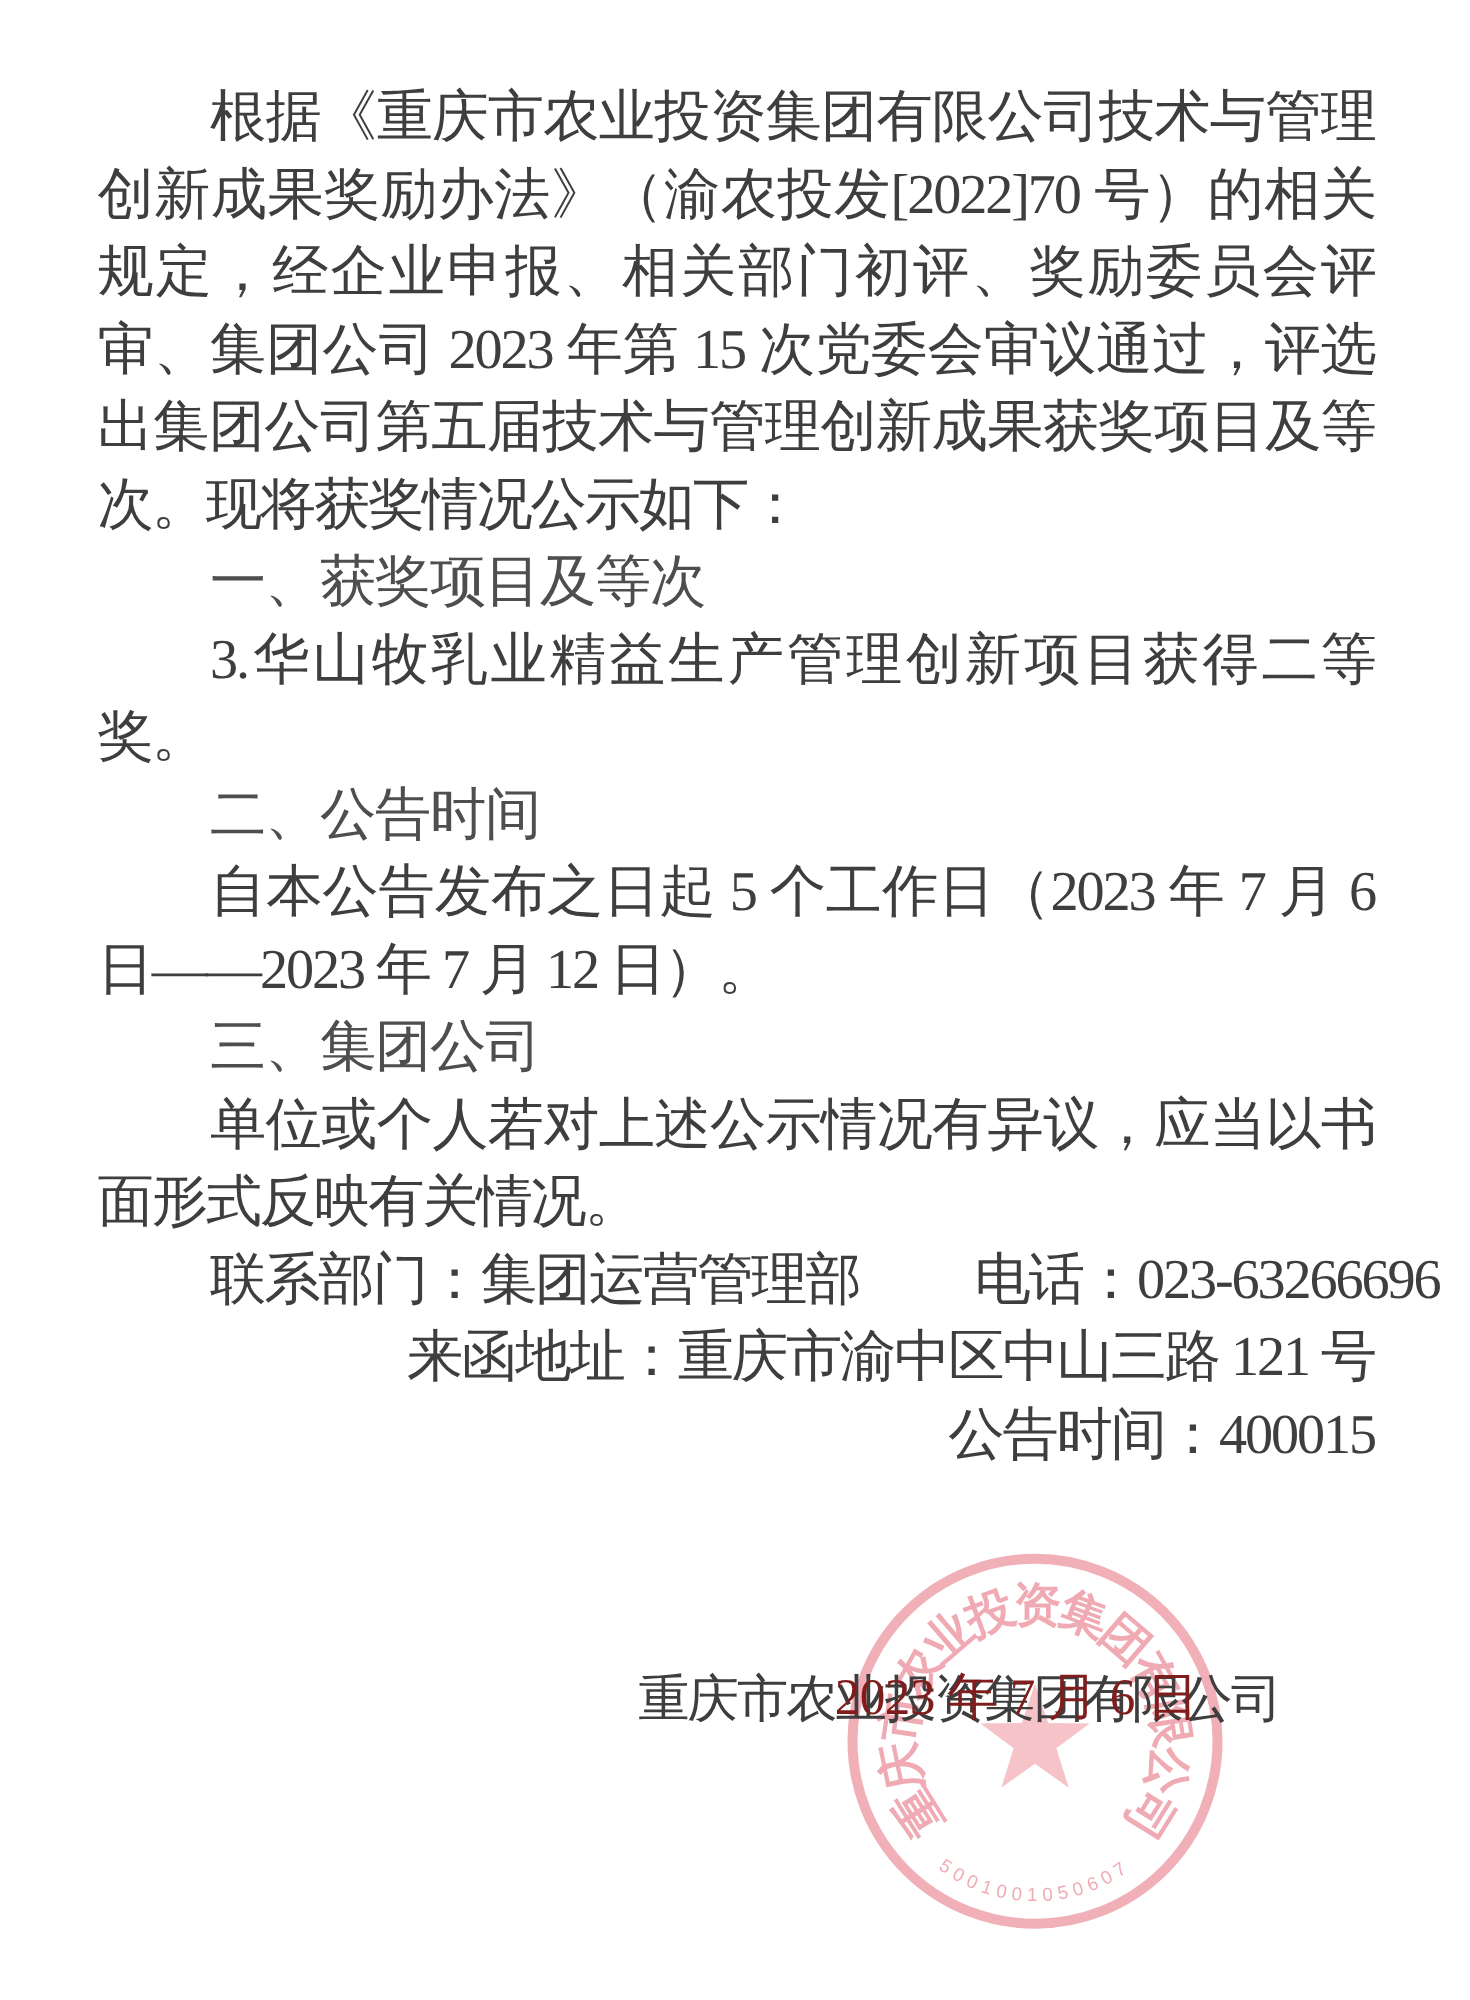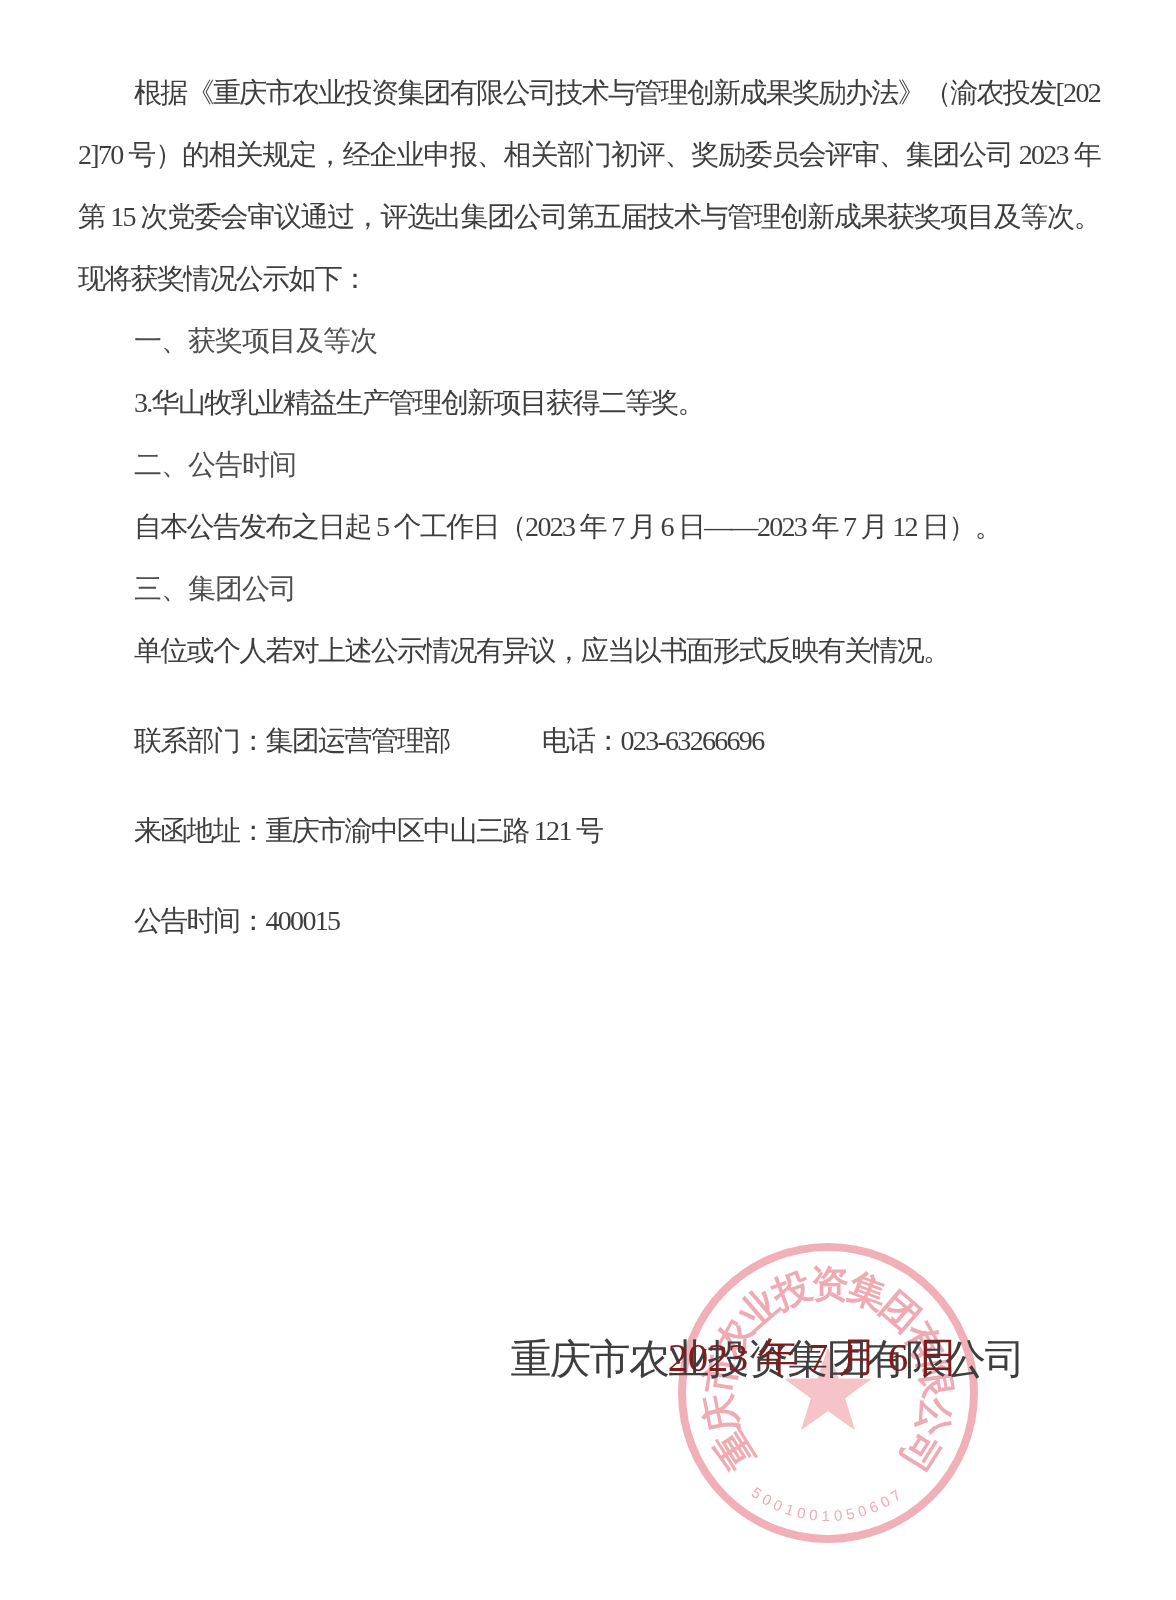--- a/index.html
+++ b/index.html
@@ -9,38 +9,38 @@
     position: relative;
     overflow: hidden;
     font-family: "Liberation Serif", "DejaVu Serif", serif;
     color: #3e3e3e;
   }
   .doc {
     position: absolute;
     left: 78px; top: 0;
     width: 1022px;
     padding-top: 62px;
-    font-size: 28px;
+    font-size: 45px;
     line-height: 62px;
     letter-spacing: -1.7px;
     text-align: justify;
     text-justify: inter-character;
     word-break: break-all;
   }
   .doc p { margin: 0; text-indent: 2em; }
   .heading {
     margin: 0;
     text-indent: 2em;
     font-family: "Liberation Sans", "DejaVu Sans", sans-serif;
     font-weight: 400;
     color: #4e4e4e;
     letter-spacing: -1px;
     text-align: left;
   }
-  .contact-line { text-indent: 2em; text-align: left; white-space: nowrap; margin-top: 28px; }
+  .contact-line { text-indent: 2em; text-align: right; white-space: nowrap; }
   .gap { display: inline-block; width: 92px; }
   .sig-company {
     position: absolute;
     top: 1330px; right: 152px;
     font-size: 41px; line-height: 58px;
     letter-spacing: -1.5px;
     color: #3e3e3e;
     z-index: 3;
   }
   .sig-date {

